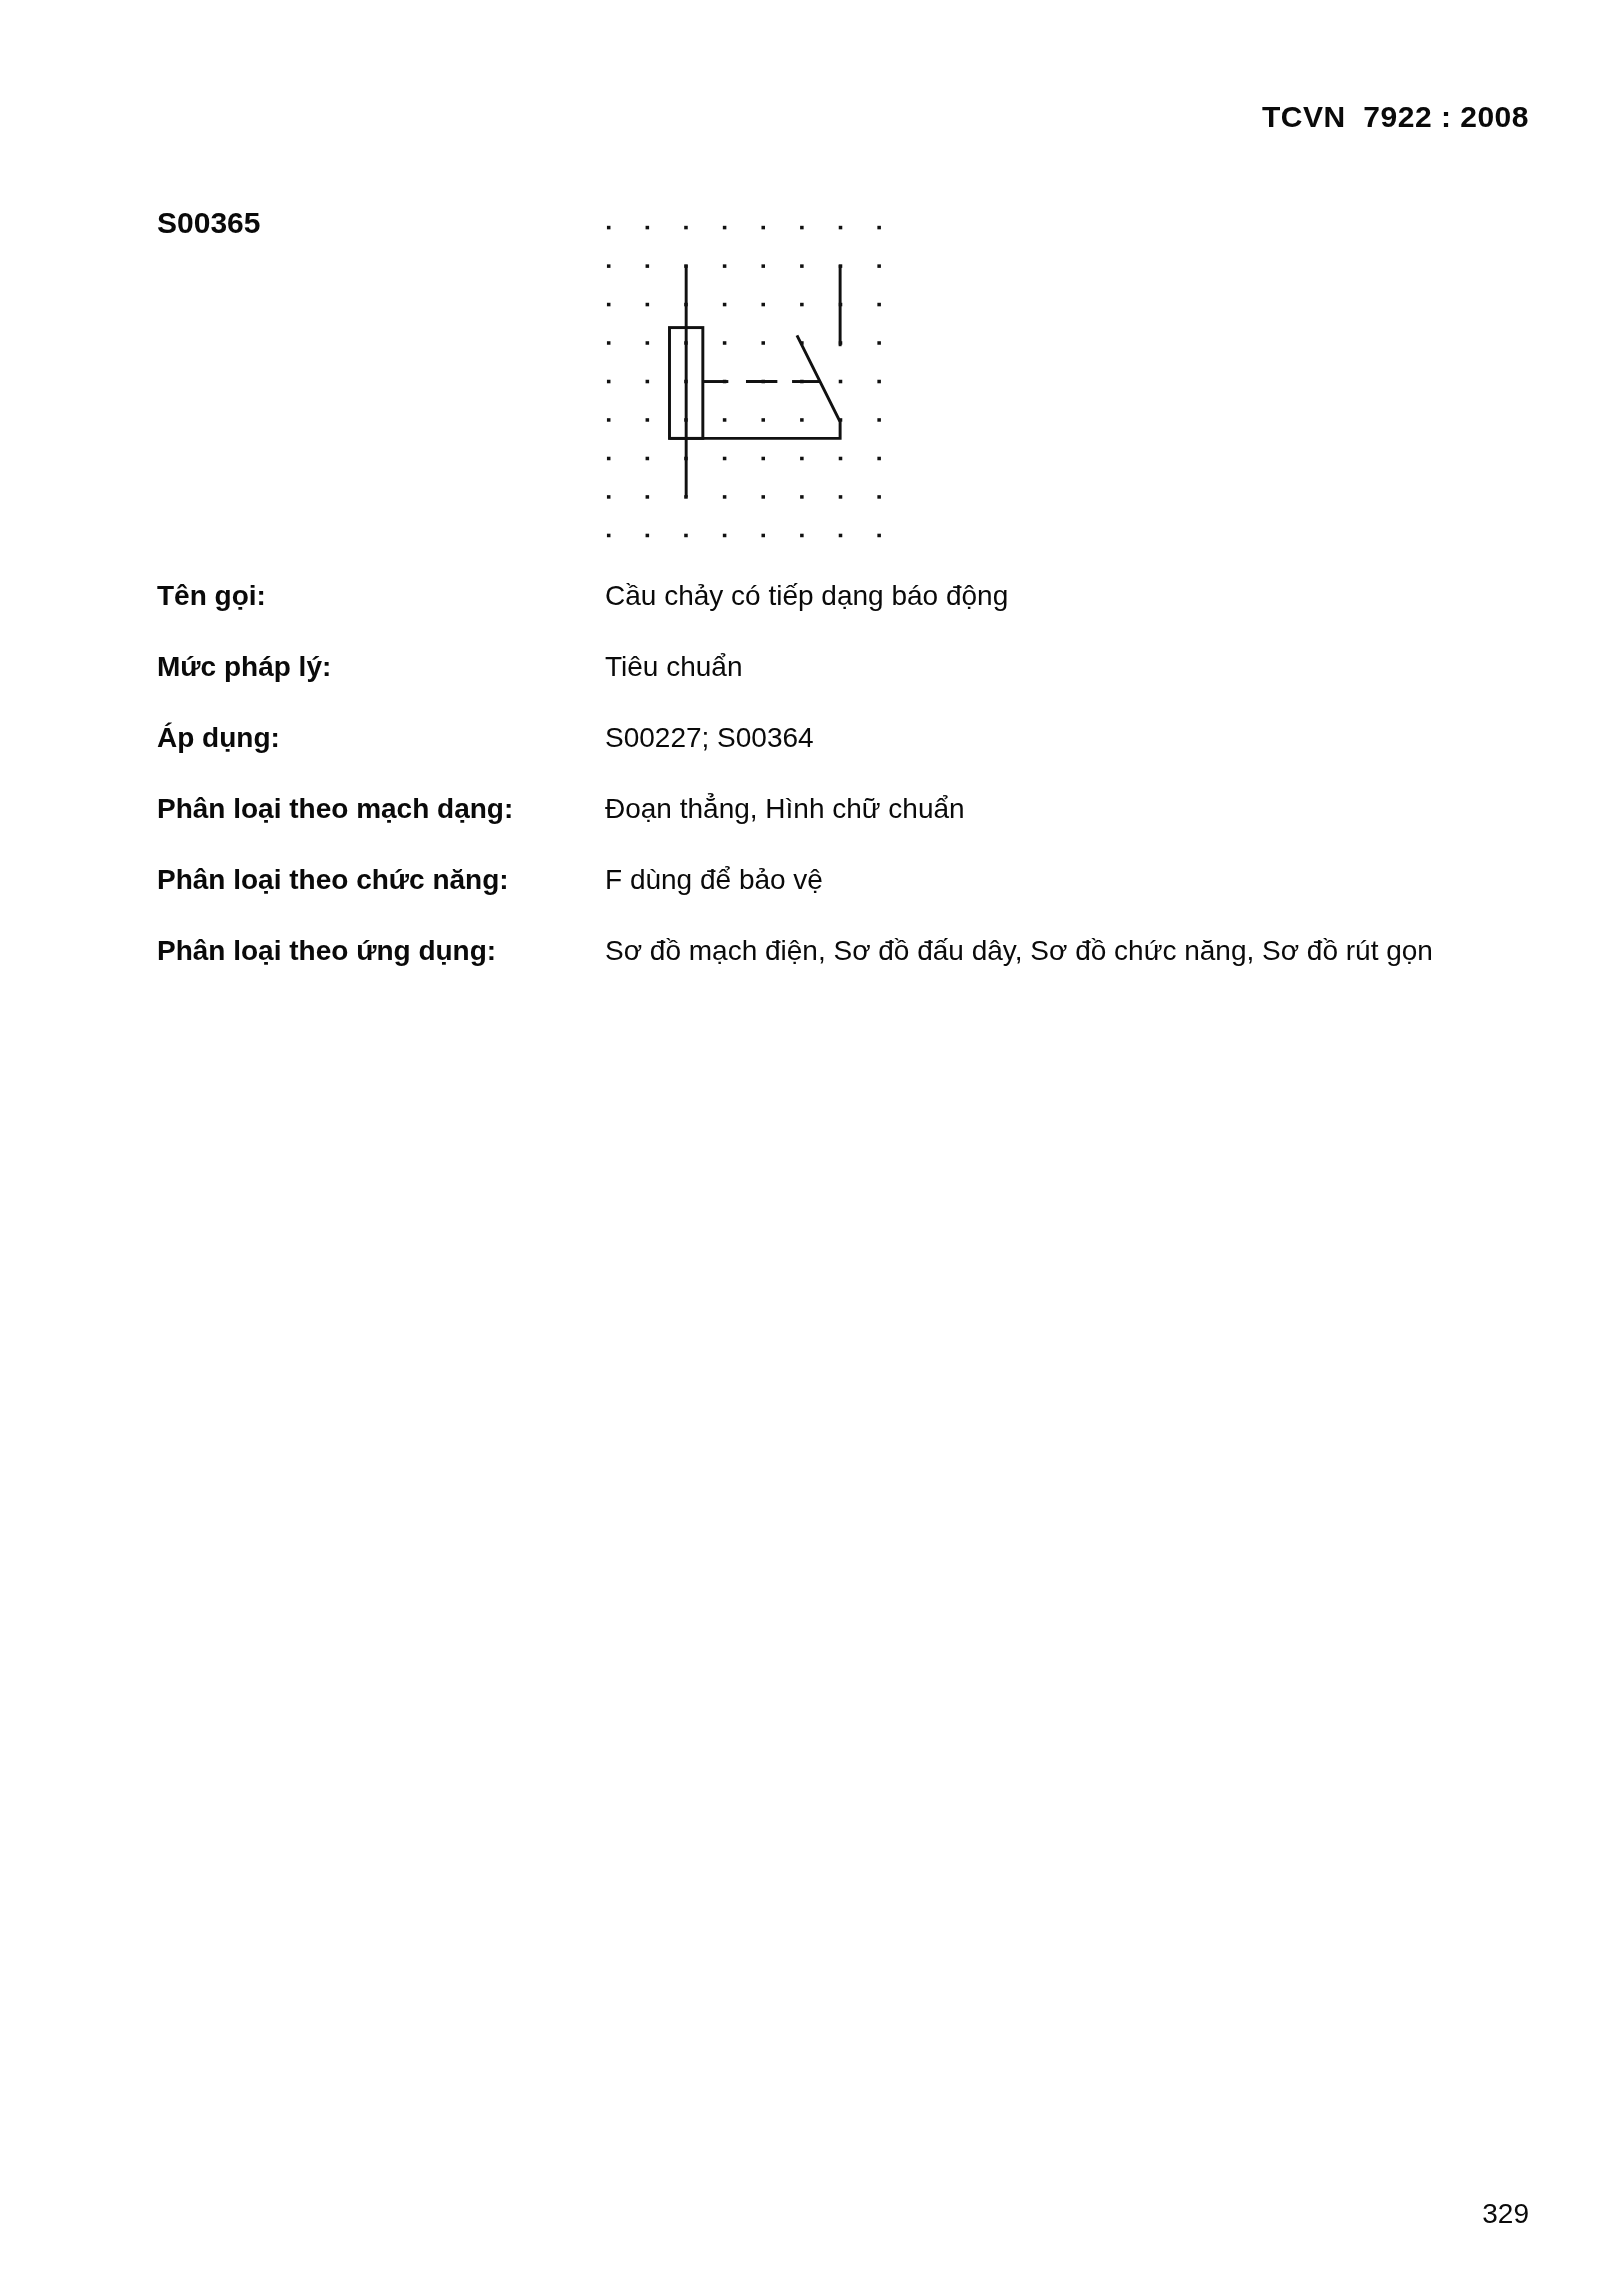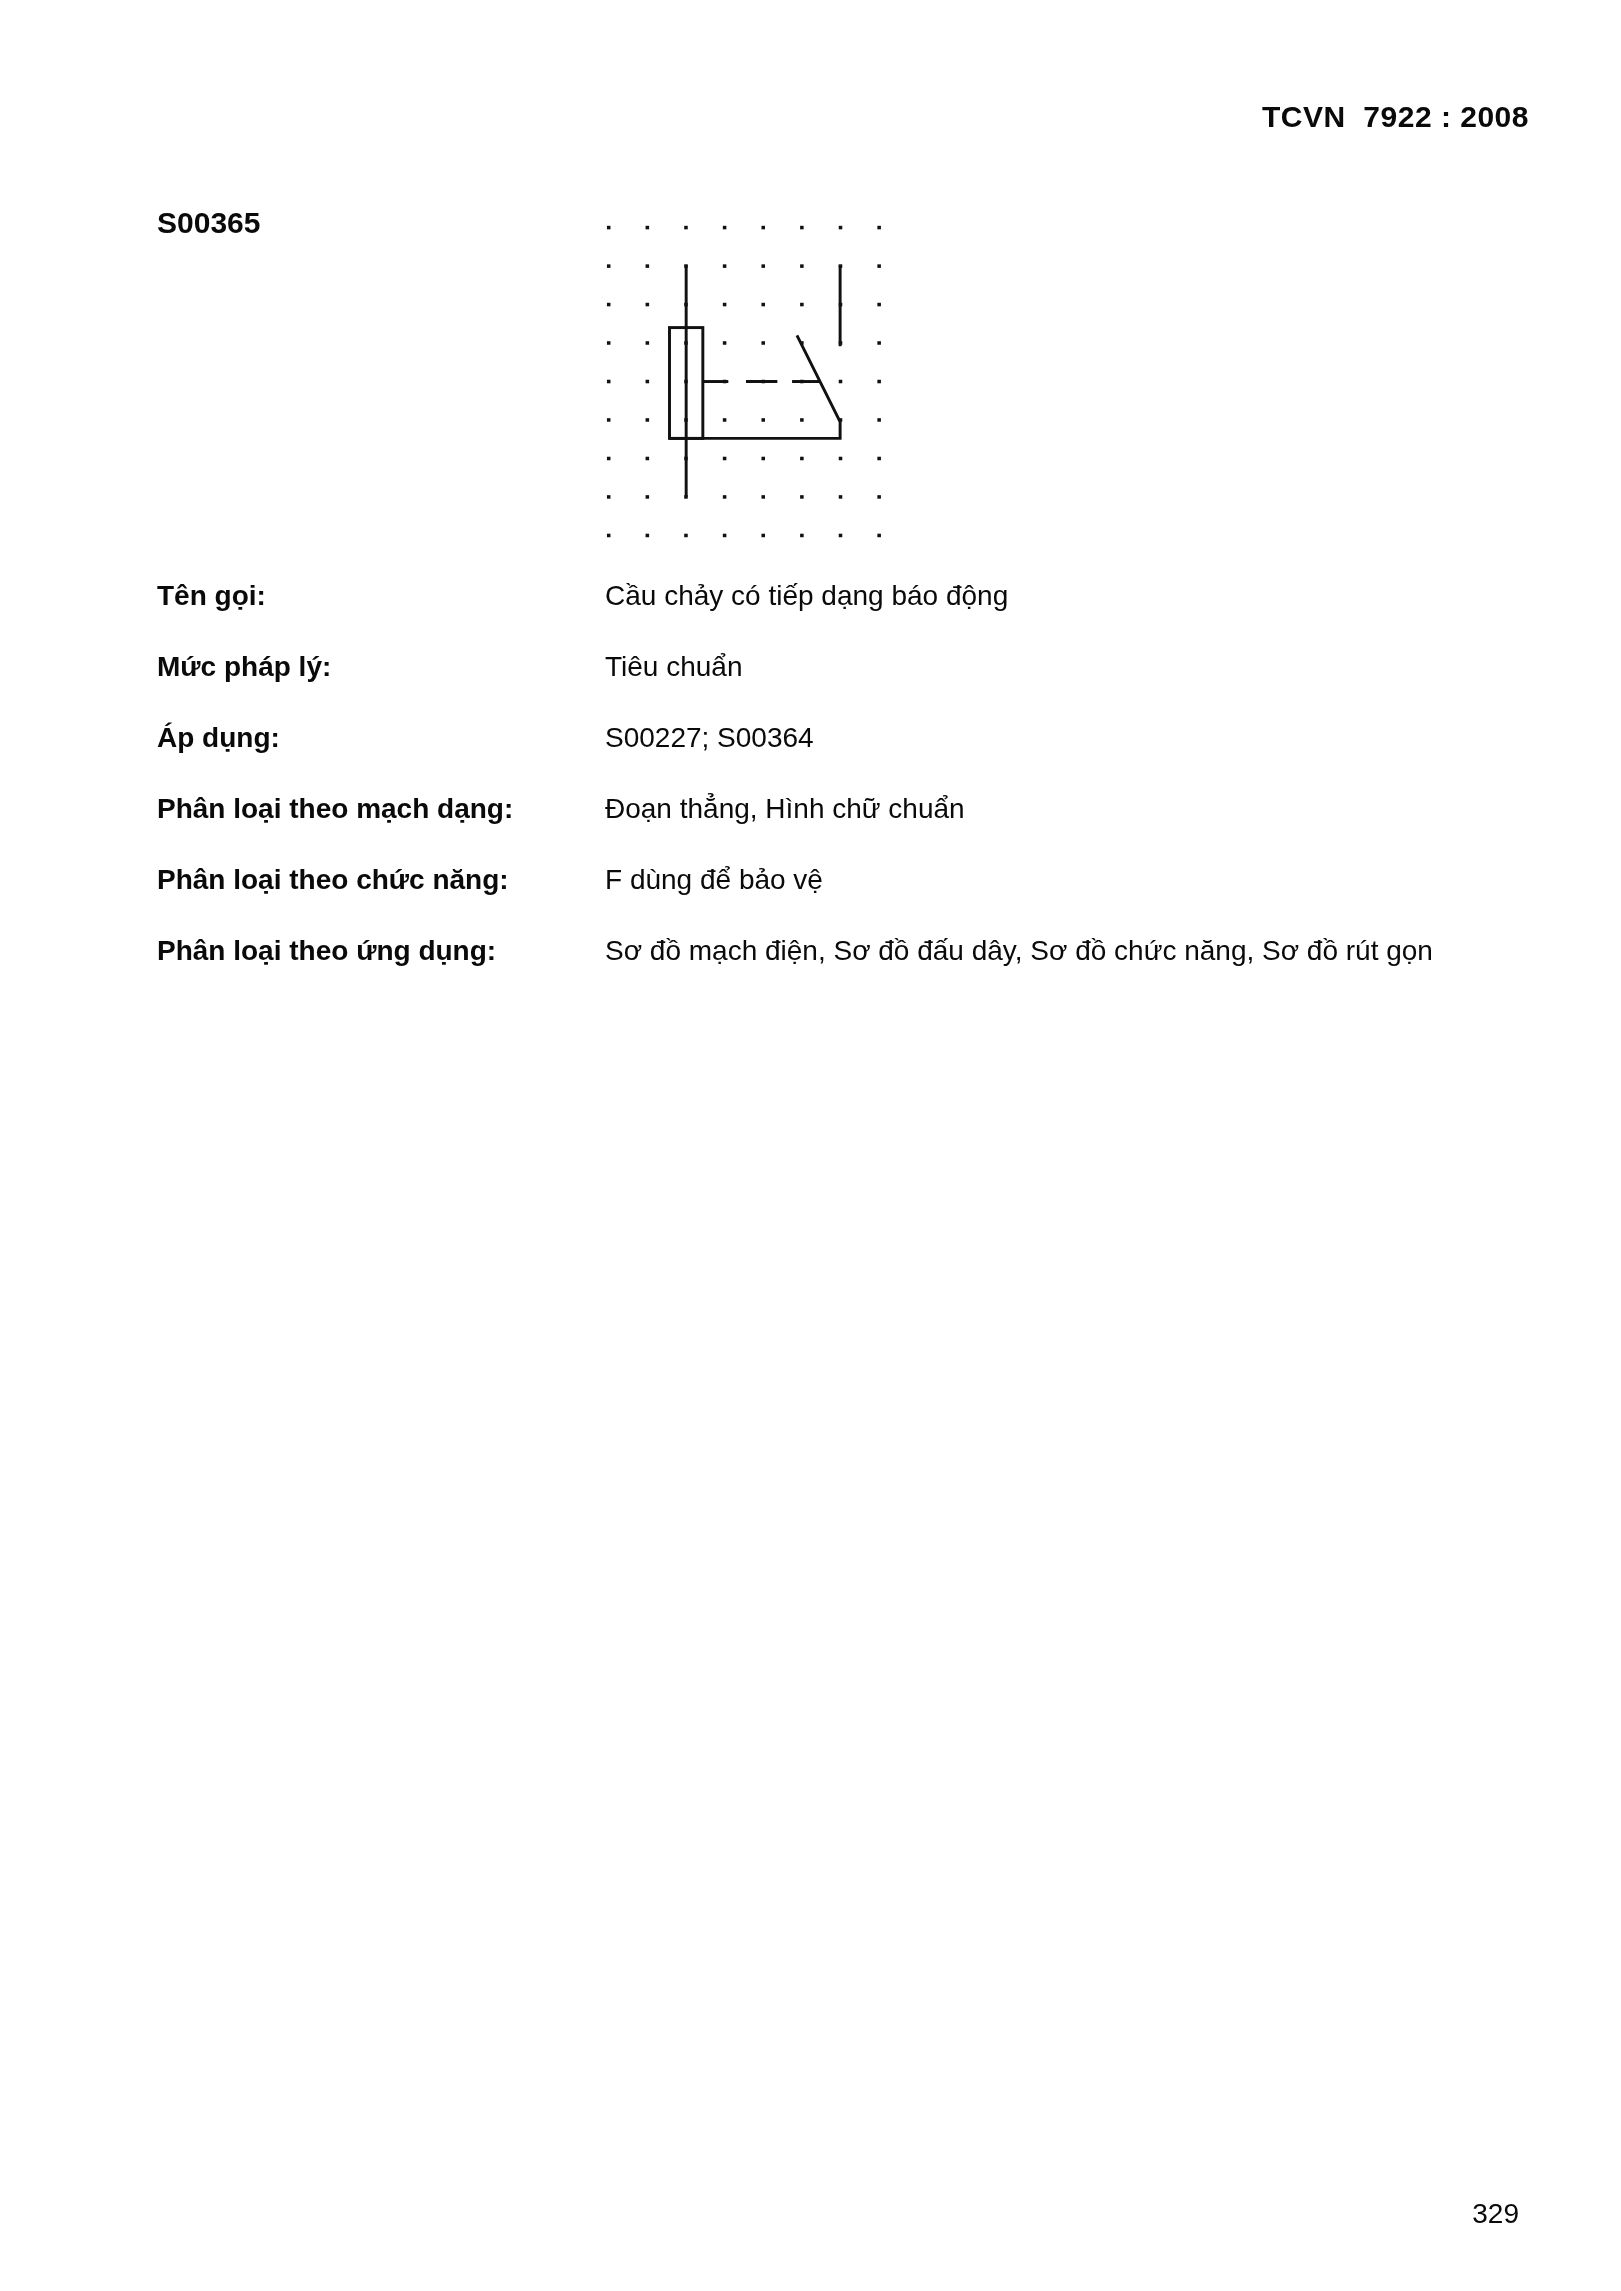--- a/index.html
+++ b/index.html
@@ -49,21 +49,21 @@
     line-height: 33px;
   }
   .field-value {
     font-size: 28px;
     line-height: 33px;
     white-space: nowrap;
   }
 
   .page-number {
     position: absolute;
-    top: 2178px; right: 102px;
+    top: 2178px; right: 92px;
     font-size: 28px;
   }
 </style>
 </head>
 <body>
 
 <div class="page">
 
   <div class="doc-header">TCVN  7922 : 2008</div>
 

